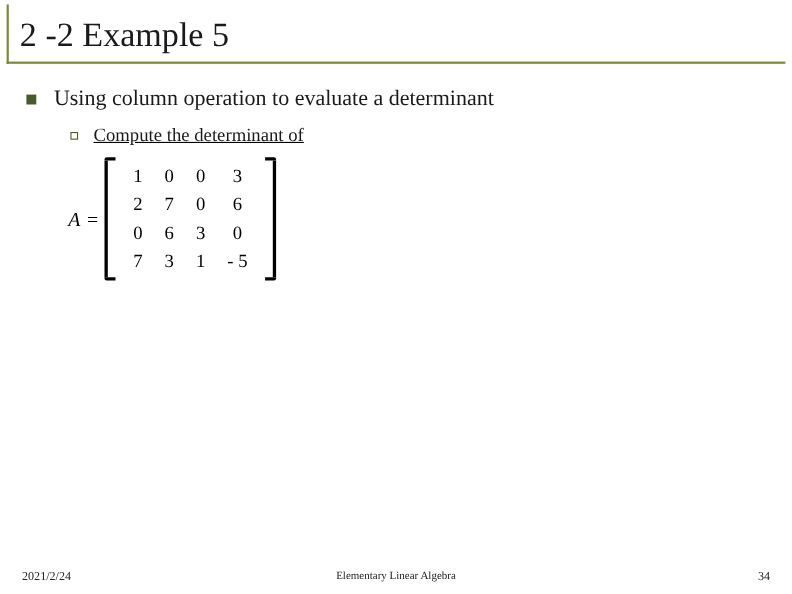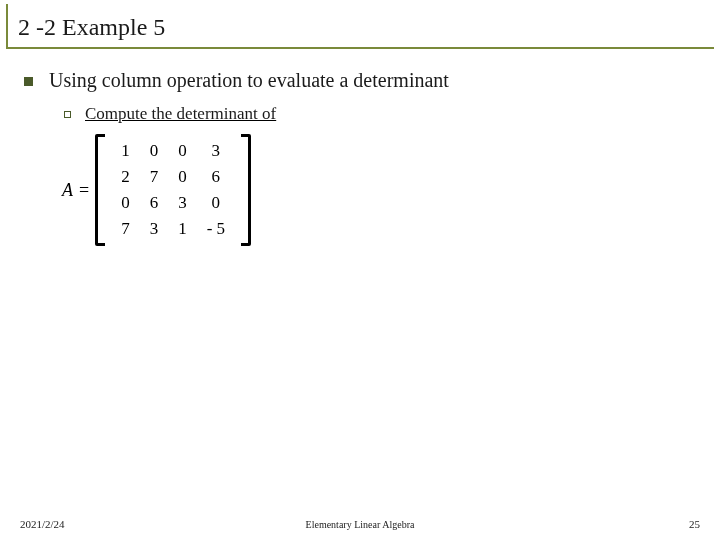--- a/index.html
+++ b/index.html
@@ -11,21 +11,21 @@
     position: relative;
     overflow: hidden;
   }
   .title-wrap {
     border-left: 2px solid #7a8a3a;
     border-bottom: 2px solid #7a8a3a;
     padding: 10px 0 6px 10px;
     margin: 4px 6px 0 6px;
   }
   .title {
-    font-size: 24px;
+    font-size: 31px;
     color: #1a1a1a;
     font-weight: normal;
   }
   .body {
     padding: 20px 20px 0 24px;
   }
   .b1 {
     display: flex;
     align-items: flex-start;
     gap: 16px;
@@ -105,21 +105,21 @@
     min-width: 22px;
     font-family: 'Times New Roman', serif;
   }
   .footer {
     position: absolute;
     bottom: 10px;
     left: 0;
     width: 100%;
     display: flex;
     justify-content: space-between;
-    align-items: center;
+    align-items: flex-start;
     padding: 0 20px;
   }
   .footer .date {
     font-size: 11px;
     color: #222;
   }
   .footer .center {
     font-size: 10px;
     color: #222;
     position: absolute;
@@ -188,14 +188,14 @@
       <div class="top"></div>
         <div class="mid"></div>
         <div class="bot"></div>
     </div>
   </div>
 </div>
 
 <div class="footer">
   <span class="date">2021/2/24</span>
   <span class="center">Elementary Linear Algebra</span>
-  <span class="pagenum">25</span>
+  <span class="pagenum">34</span>
 </div>
 
 </body></html>

